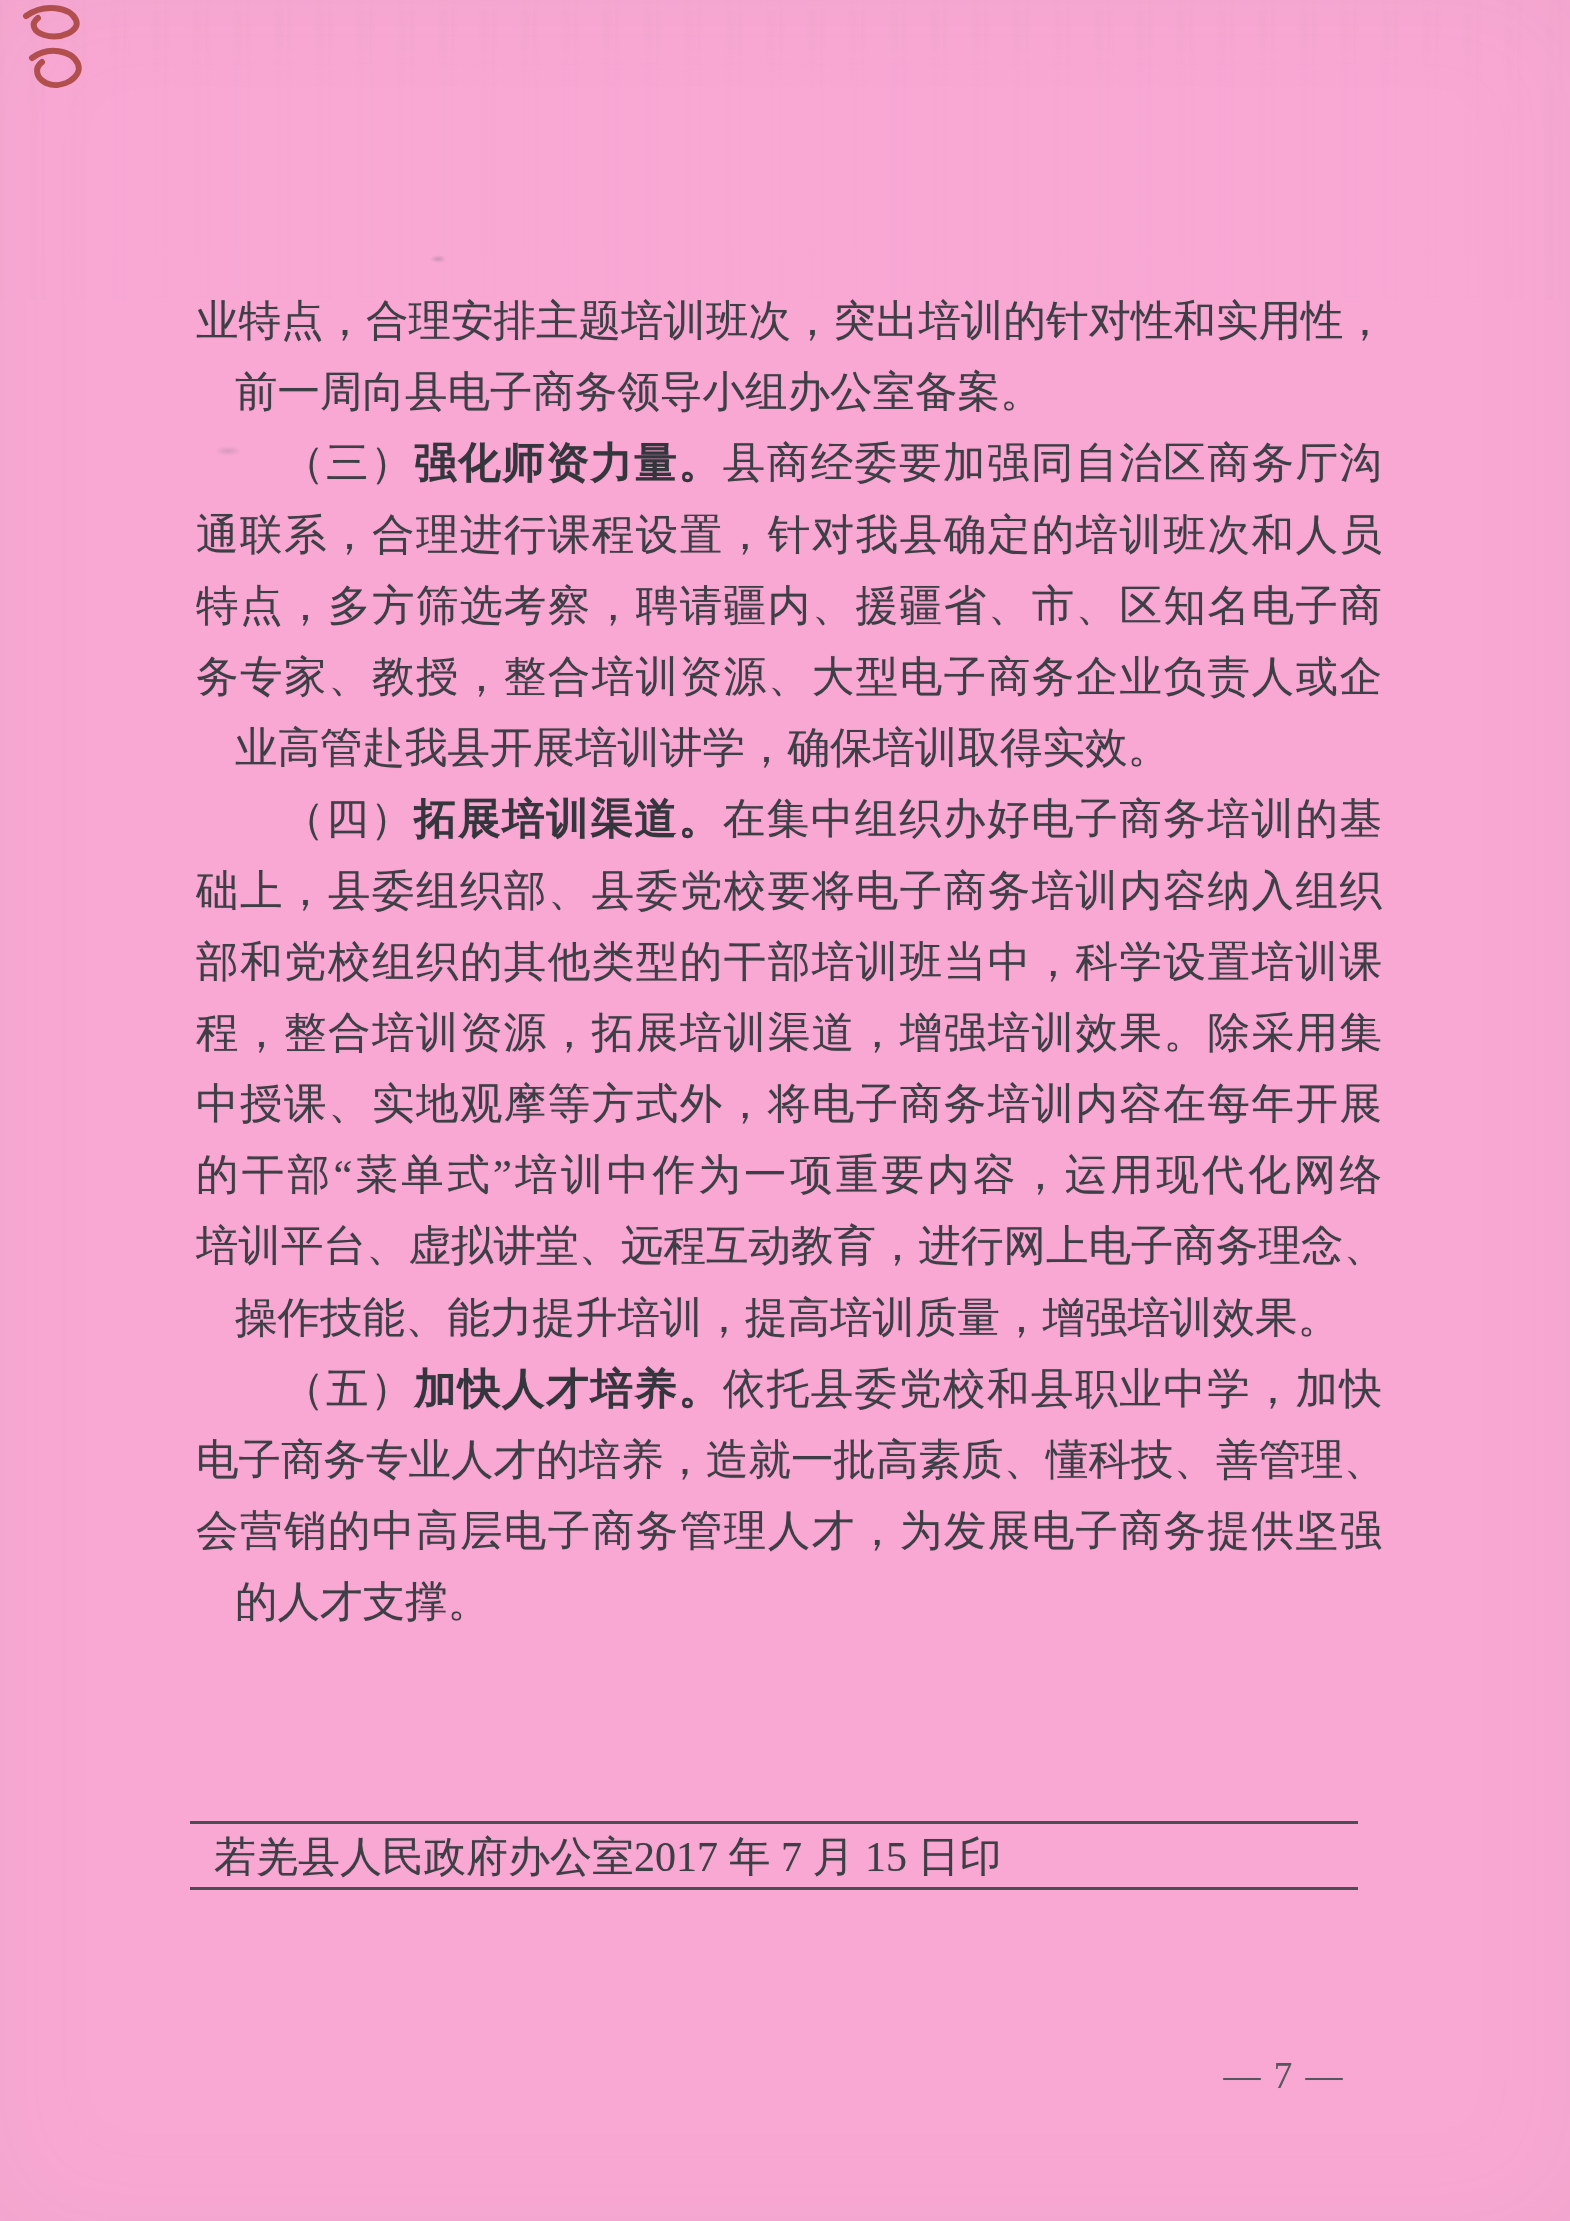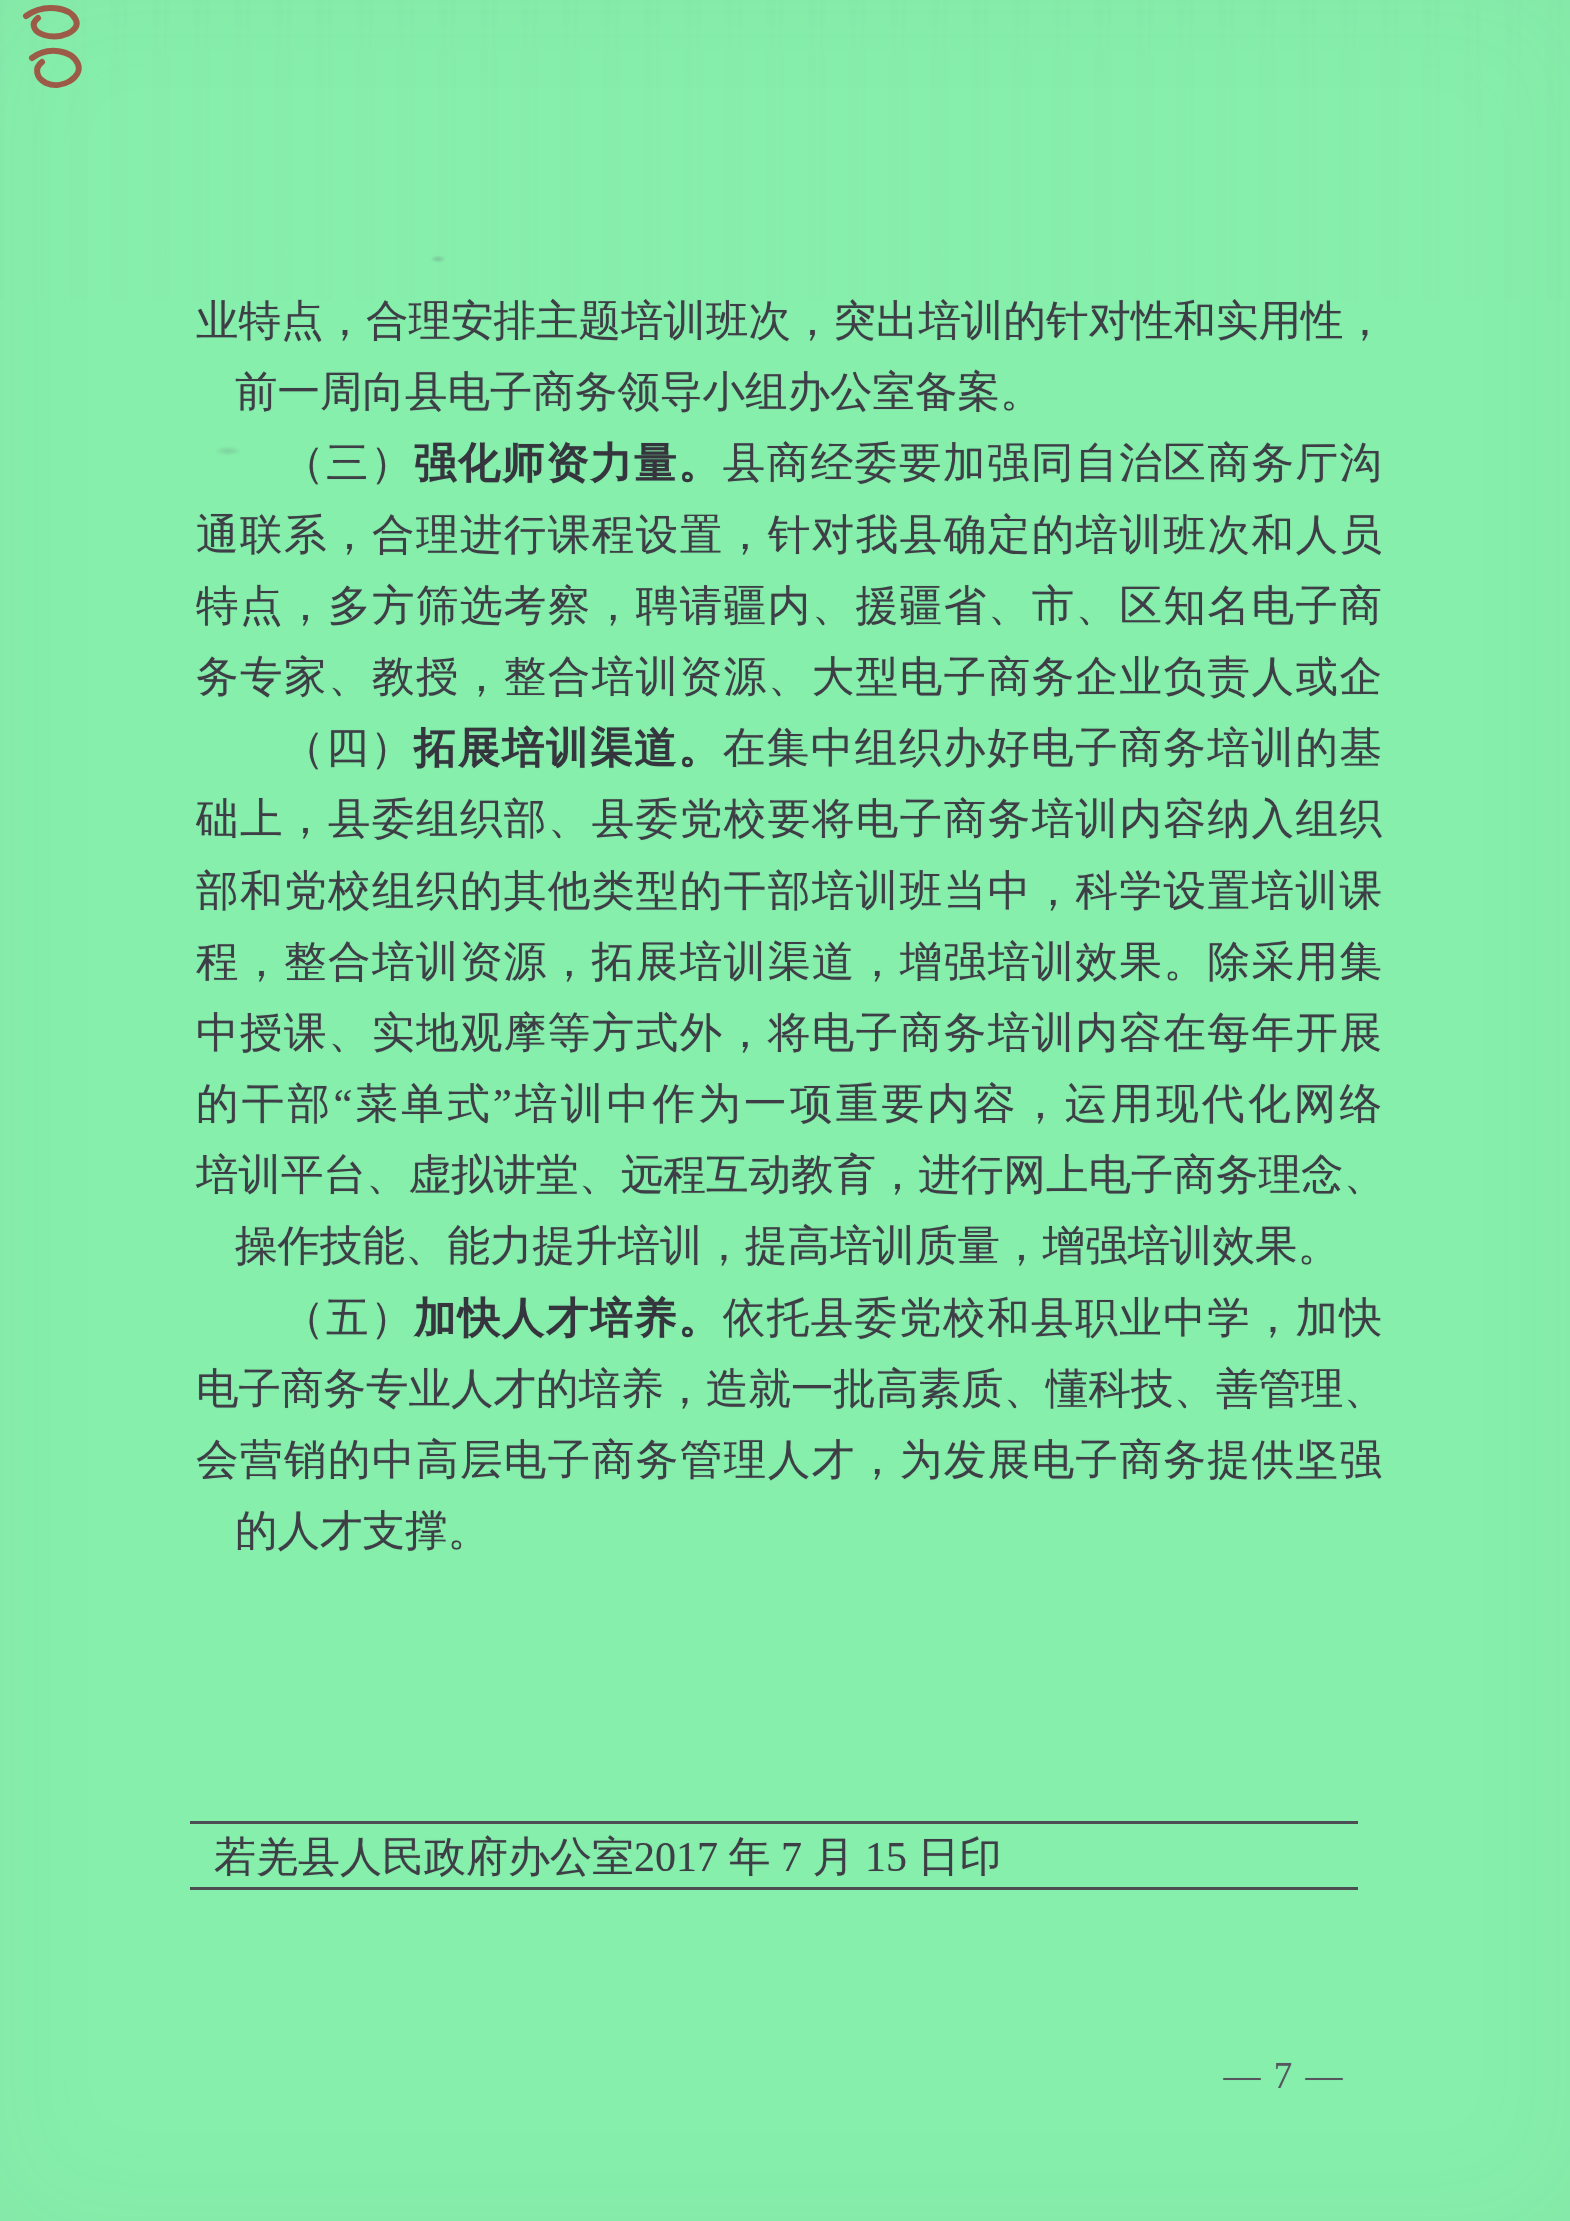--- a/index.html
+++ b/index.html
@@ -1,21 +1,21 @@
 <!DOCTYPE html>
 <html><head>
 <meta charset="utf-8">
 <style>
   html, body { margin: 0; padding: 0; background: #888; }
   #page {
     position: relative;
     width: 1570px;
     height: 2221px;
     margin: 0 auto;
-    background: #86efac;
+    background: #f9a8d4;
     overflow: hidden;
     font-family: "Liberation Serif", "DejaVu Serif", serif;
     box-shadow: inset 0 0 120px rgba(120,115,95,0.06);
     text-decoration: underline;
   }
   
   #scan-streaks {
     position: absolute; left: 0; top: 0; width: 100%; height: 300px;
     background: repeating-linear-gradient(
       90deg,
@@ -87,20 +87,21 @@
     <path d="M18,58 C34,46 58,50 64,64 C69,77 48,90 32,83 C22,78 20,68 28,62" fill="none" stroke="#a23c31" stroke-width="6" stroke-linecap="round"></path>
   </svg>
 
   <div id="body-text">
       <div class="line"><span>业特点，合理安排主题培训班次，突出培训的针对性和实用性，</span></div>
       <div class="line end"><span>前一周向县电子商务领导小组办公室备案。</span></div>
       <div class="line indent"><span>（三）</span><b>强化师资力量。</b><span>县商经委要加强同自治区商务厅沟</span></div>
       <div class="line"><span>通联系，合理进行课程设置，针对我县确定的培训班次和人员</span></div>
       <div class="line"><span>特点，多方筛选考察，聘请疆内、援疆省、市、区知名电子商</span></div>
       <div class="line"><span>务专家、教授，整合培训资源、大型电子商务企业负责人或企</span></div>
+      <div class="line end"><span>业高管赴我县开展培训讲学，确保培训取得实效。</span></div>
       <div class="line indent"><span>（四）</span><b>拓展培训渠道。</b><span>在集中组织办好电子商务培训的基</span></div>
       <div class="line"><span>础上，县委组织部、县委党校要将电子商务培训内容纳入组织</span></div>
       <div class="line"><span>部和党校组织的其他类型的干部培训班当中，科学设置培训课</span></div>
       <div class="line"><span>程，整合培训资源，拓展培训渠道，增强培训效果。除采用集</span></div>
       <div class="line"><span>中授课、实地观摩等方式外，将电子商务培训内容在每年开展</span></div>
       <div class="line"><span>的干部“菜单式”培训中作为一项重要内容，运用现代化网络</span></div>
       <div class="line"><span>培训平台、虚拟讲堂、远程互动教育，进行网上电子商务理念、</span></div>
       <div class="line end"><span>操作技能、能力提升培训，提高培训质量，增强培训效果。</span></div>
       <div class="line indent"><span>（五）</span><b>加快人才培养。</b><span>依托县委党校和县职业中学，加快</span></div>
       <div class="line"><span>电子商务专业人才的培养，造就一批高素质、懂科技、善管理、</span></div>

